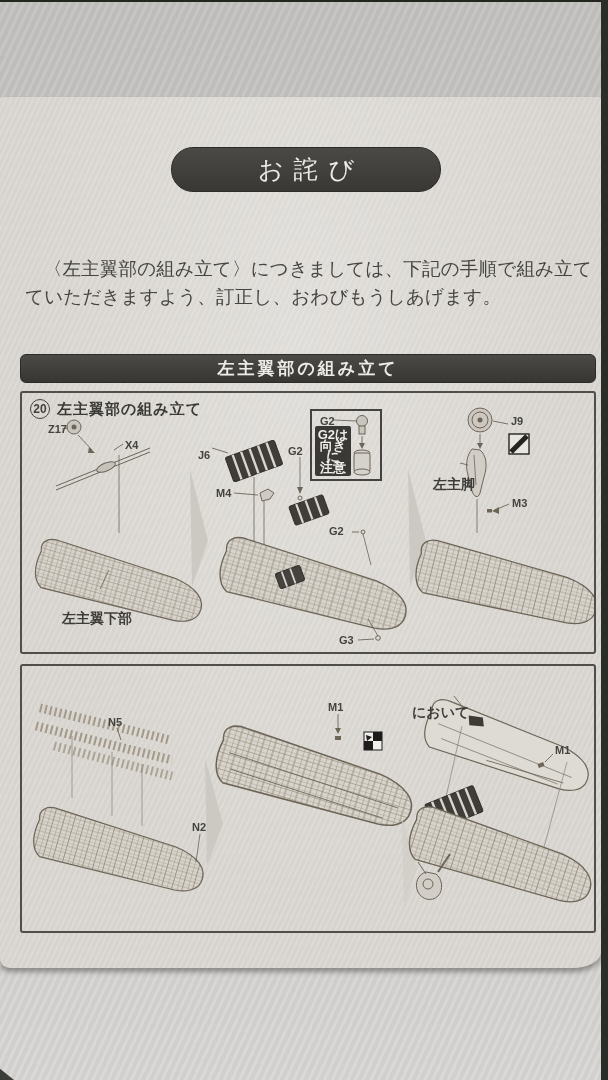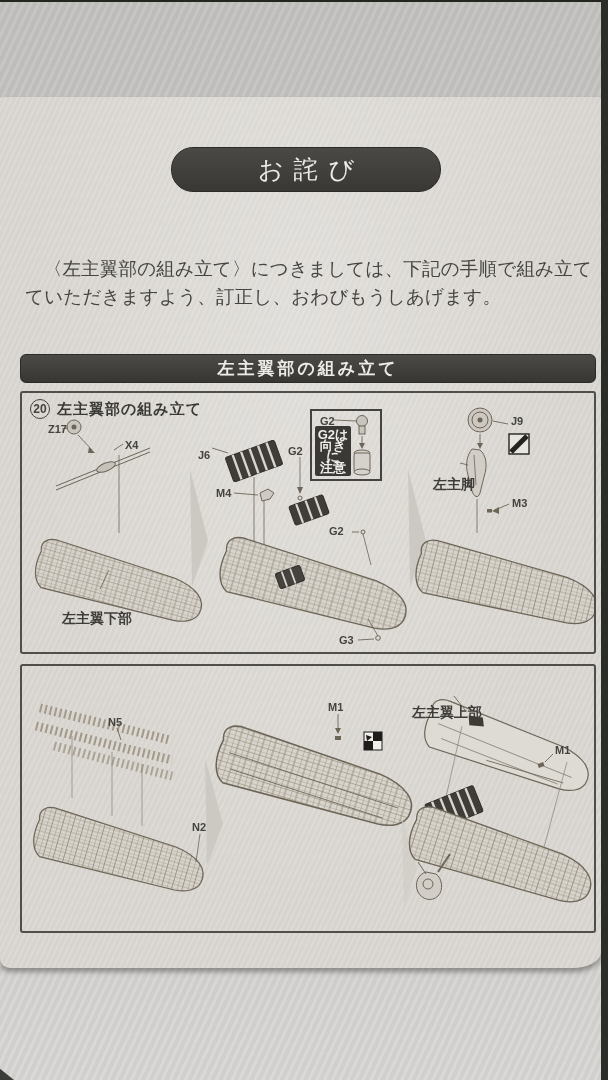--- a/index.html
+++ b/index.html
@@ -293,19 +293,19 @@
         <line x1="416" y1="206" x2="428" y2="188" stroke-width="2"></line>
         <line x1="404" y1="208" x2="396" y2="196" stroke-width="1"></line>
       </g>
     </svg>
 
 
     <span class="plabel" style="left:86px;top:50px">N5</span>
     <span class="plabel" style="left:170px;top:155px">N2</span>
     <span class="plabel" style="left:306px;top:35px">M1</span>
     <span class="plabel" style="left:533px;top:78px">M1</span>
-    <span class="jlabel" style="left:390px;top:19px">左主翼上部</span>
+    <span class="jlabel" style="left:390px;top:19px">において</span>
   </div>
 
 </div>
 
 <div class="right-strip"></div>
 <div class="corner-dark"></div>
 
 </body></html>

